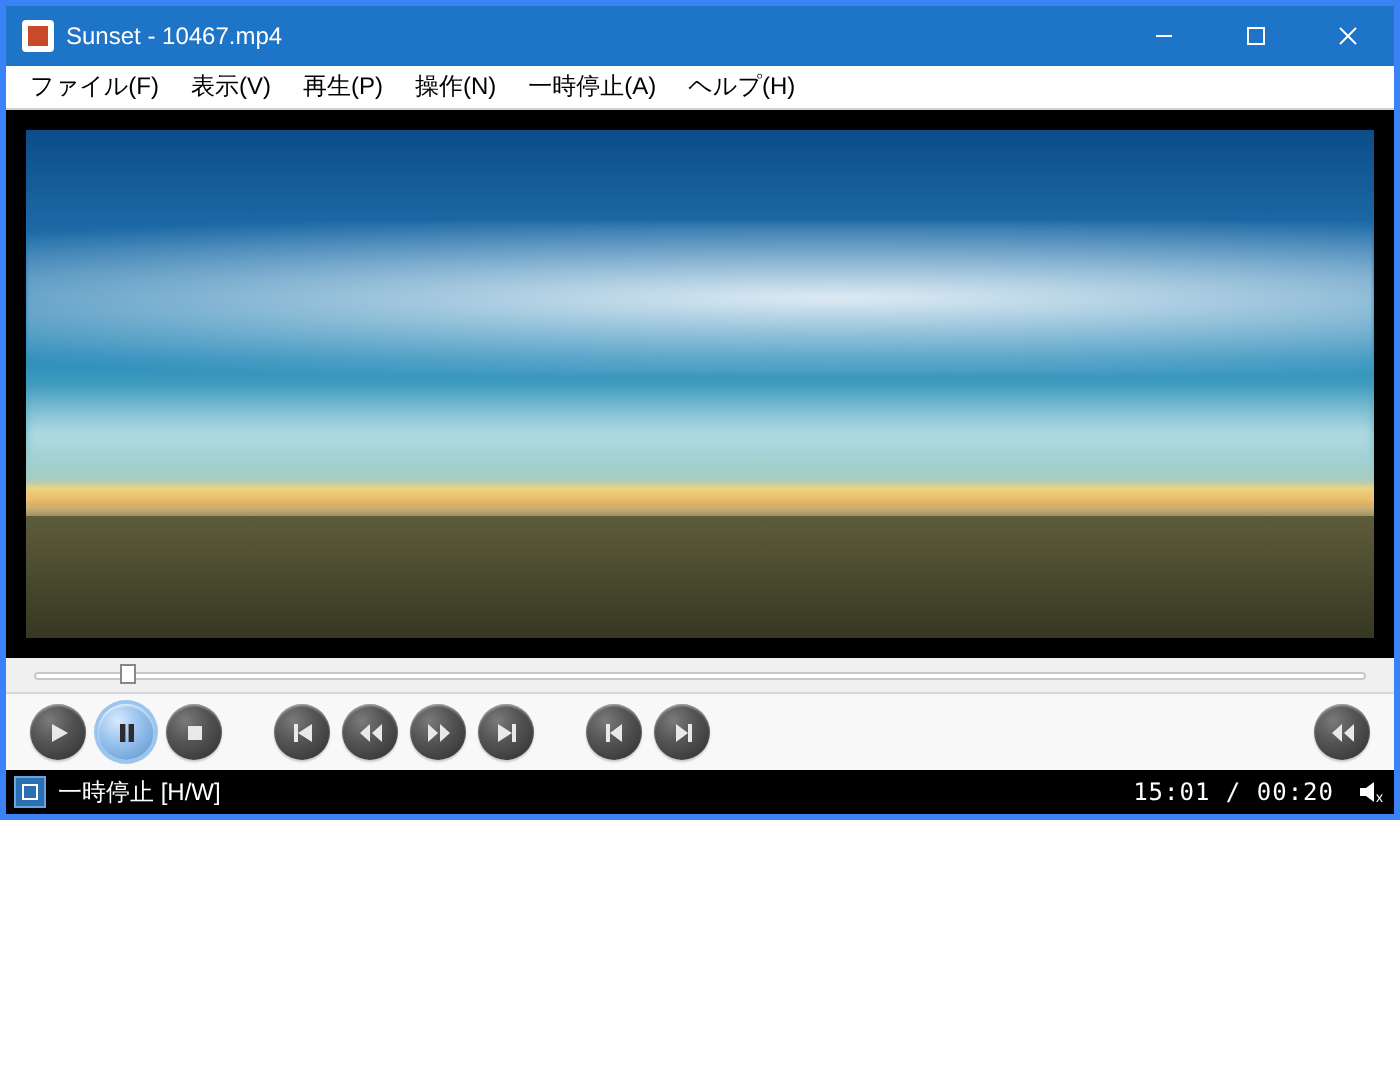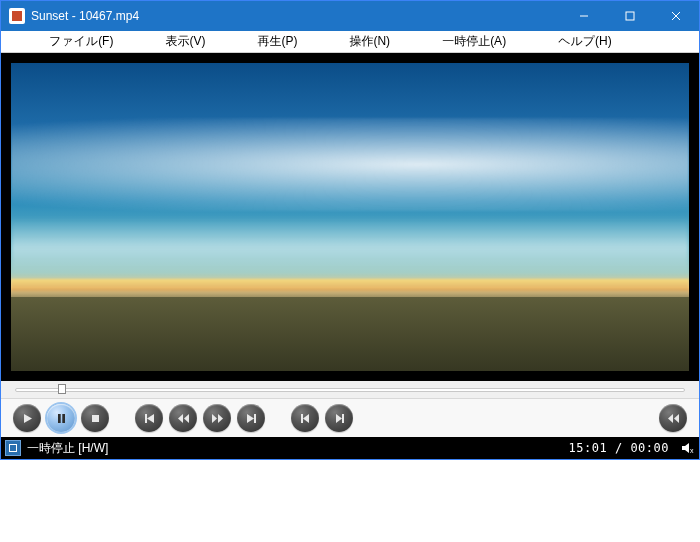--- a/index.html
+++ b/index.html
@@ -1,26 +1,26 @@
 <!DOCTYPE html>
 <html><head>
 <meta charset="utf-8">
 <style>
   * { box-sizing: border-box; margin: 0; padding: 0; }
   body { font-family: "Meiryo UI", "Yu Gothic UI", sans-serif; font-size: 12px; background: #fff; width: 700px; height: 542px; overflow: hidden; }
-  .window { width: 700px; height: 460px; display: flex; flex-direction: column; border: 1px solid #3b82f6; }
+  .window { width: 700px; height: 410px; display: flex; flex-direction: column; border: 3px solid #3b82f6; }
   .titlebar { height: 30px; background: #1e74c7; display: flex; align-items: center; color: #fff; }
   .titlebar .app-icon { width: 16px; height: 16px; margin: 0 6px 0 8px; background: #fff; border-radius: 2px; position: relative; }
   .titlebar .app-icon::after { content: ""; position: absolute; inset: 3px; background: #c94a2a; }
   .title-text { flex: 1; font-size: 12px; }
   .win-controls { display: flex; height: 100%; }
   .win-btn { width: 46px; display: flex; align-items: center; justify-content: center; }
   .win-btn svg { stroke: #fff; fill: none; }
   .menubar { height: 22px; background: #fff; border-bottom: 1px solid #d0d0d0; display: flex; align-items: center; padding: 0 4px; gap: 0; color: #000; }
-  .menu-item { padding: 2px 8px; font-size: 12px; margin-left: 36px; }
+  .menu-item { padding: 2px 8px; font-size: 12px; }
   .video-area { flex: 1; background: #000; padding: 10px; display: flex; }
   .video-canvas { flex: 1; background: linear-gradient(to bottom, #0b4d88 0%, #1d6aa7 20%, #2c8dbb 45%, #64b6c7 60%, #9ac9c0 68%, #f3d08a 73%, #656648 78%, #4a4c35 100%); position: relative; overflow: hidden; }
   .cloud-band { position: absolute; left: 0; right: 0; top: 18%; height: 30%; background: radial-gradient(ellipse 120% 70% at 60% 50%, rgba(255,255,255,0.85), rgba(255,255,255,0.1) 70%, transparent 80%); filter: blur(1px); }
   .cloud-wisp { position: absolute; left: 0; right: 0; top: 50%; height: 20%; background: linear-gradient(to bottom, transparent, rgba(255,255,255,0.5), transparent); filter: blur(2px); }
   .horizon { position: absolute; left: 0; right: 0; top: 70%; height: 4%; background: linear-gradient(to bottom, rgba(255,220,120,0.9), rgba(200,120,40,0.4)); filter: blur(1px); }
   .ground { position: absolute; left: 0; right: 0; bottom: 0; height: 24%; background: linear-gradient(to bottom, #5d5c3a, #363722); }
   .seekbar-row { height: 18px; background: #f0f0f0; position: relative; border-bottom: 1px solid #d8d8d8; display: flex; align-items: center; padding: 0 14px; }
   .seek-track { flex: 1; height: 4px; background: #fff; border: 1px solid #c8c8c8; position: relative; border-radius: 2px; }
   .seek-thumb { position: absolute; top: -7px; left: 6%; width: 12px; height: 14px; }
   .seek-thumb::before { content: ""; position: absolute; inset: 2px 2px 2px 2px; border: 1px solid #888; background: #fff; }
@@ -158,21 +158,21 @@
           <polygon points="6,1 1,5.5 6,10"></polygon>
           <polygon points="12,1 7,5.5 12,10"></polygon>
         </svg>
       </div>
   </div>
 
   <div class="statusbar">
     <div class="status-icon"></div>
     <div class="status-text">一時停止 [H/W]</div>
     <div class="time-display">
-      <span>15:01</span><span> / </span><span>00:00</span>
+      <span>15:01</span><span> / </span><span>00:20</span>
     </div>
     <div class="mute-icon">
       <svg width="14" height="12">
           <polygon points="1,4 4,4 8,1 8,11 4,8 1,8" fill="#fff"></polygon>
           <text x="9" y="11" font-size="7" fill="#fff">x</text>
         </svg>
     </div>
   </div>
 
 </div>

